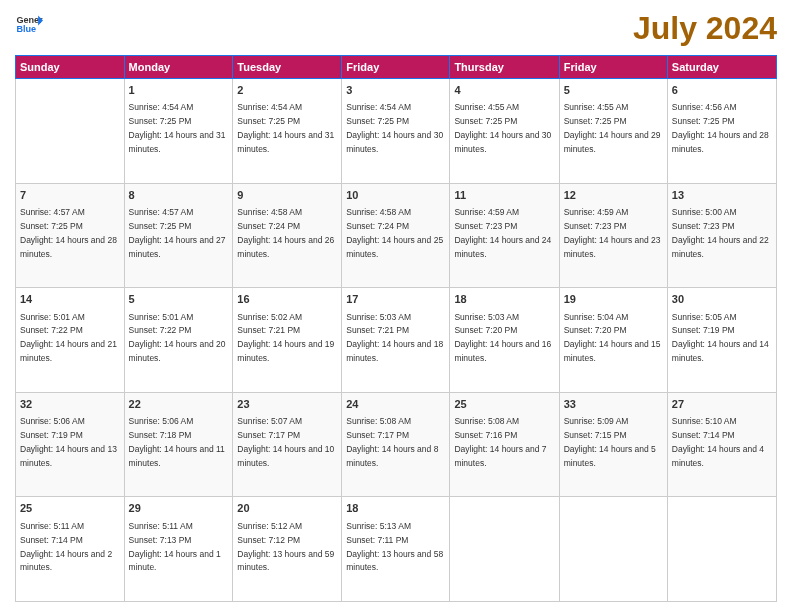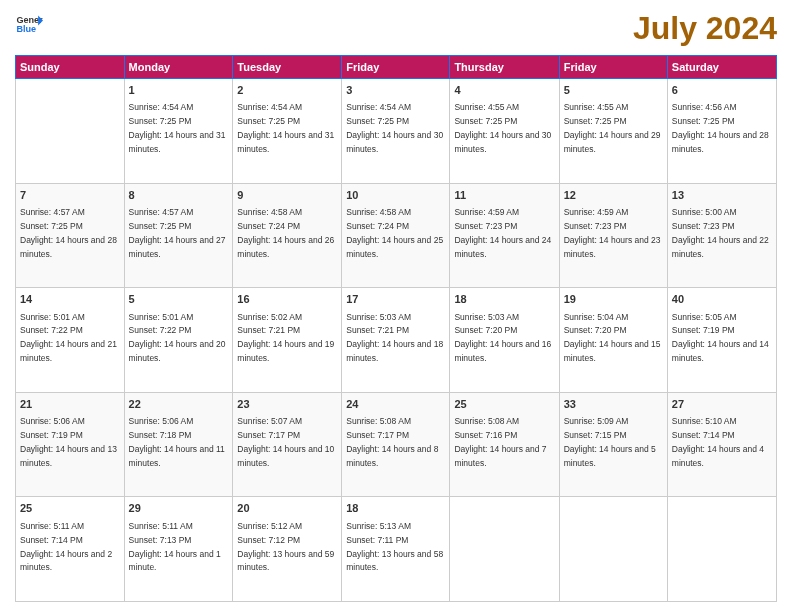--- a/index.html
+++ b/index.html
@@ -132,24 +132,24 @@
           <td><span class="date-num">12</span><span class="cell-info">Sunrise: 4:59 AM<br>Sunset: 7:23 PM<br>Daylight: 14 hours and 23 minutes.</span></td>
           <td><span class="date-num">13</span><span class="cell-info">Sunrise: 5:00 AM<br>Sunset: 7:23 PM<br>Daylight: 14 hours and 22 minutes.</span></td>
         </tr>
         <tr class="row-odd">
           <td><span class="date-num">14</span><span class="cell-info">Sunrise: 5:01 AM<br>Sunset: 7:22 PM<br>Daylight: 14 hours and 21 minutes.</span></td>
           <td><span class="date-num">5</span><span class="cell-info">Sunrise: 5:01 AM<br>Sunset: 7:22 PM<br>Daylight: 14 hours and 20 minutes.</span></td>
           <td><span class="date-num">16</span><span class="cell-info">Sunrise: 5:02 AM<br>Sunset: 7:21 PM<br>Daylight: 14 hours and 19 minutes.</span></td>
           <td><span class="date-num">17</span><span class="cell-info">Sunrise: 5:03 AM<br>Sunset: 7:21 PM<br>Daylight: 14 hours and 18 minutes.</span></td>
           <td><span class="date-num">18</span><span class="cell-info">Sunrise: 5:03 AM<br>Sunset: 7:20 PM<br>Daylight: 14 hours and 16 minutes.</span></td>
           <td><span class="date-num">19</span><span class="cell-info">Sunrise: 5:04 AM<br>Sunset: 7:20 PM<br>Daylight: 14 hours and 15 minutes.</span></td>
-          <td><span class="date-num">40</span><span class="cell-info">Sunrise: 5:05 AM<br>Sunset: 7:19 PM<br>Daylight: 14 hours and 14 minutes.</span></td>
+          <td><span class="date-num">30</span><span class="cell-info">Sunrise: 5:05 AM<br>Sunset: 7:19 PM<br>Daylight: 14 hours and 14 minutes.</span></td>
         </tr>
         <tr class="row-even">
-          <td><span class="date-num">21</span><span class="cell-info">Sunrise: 5:06 AM<br>Sunset: 7:19 PM<br>Daylight: 14 hours and 13 minutes.</span></td>
+          <td><span class="date-num">32</span><span class="cell-info">Sunrise: 5:06 AM<br>Sunset: 7:19 PM<br>Daylight: 14 hours and 13 minutes.</span></td>
           <td><span class="date-num">22</span><span class="cell-info">Sunrise: 5:06 AM<br>Sunset: 7:18 PM<br>Daylight: 14 hours and 11 minutes.</span></td>
           <td><span class="date-num">23</span><span class="cell-info">Sunrise: 5:07 AM<br>Sunset: 7:17 PM<br>Daylight: 14 hours and 10 minutes.</span></td>
           <td><span class="date-num">24</span><span class="cell-info">Sunrise: 5:08 AM<br>Sunset: 7:17 PM<br>Daylight: 14 hours and 8 minutes.</span></td>
           <td><span class="date-num">25</span><span class="cell-info">Sunrise: 5:08 AM<br>Sunset: 7:16 PM<br>Daylight: 14 hours and 7 minutes.</span></td>
           <td><span class="date-num">33</span><span class="cell-info">Sunrise: 5:09 AM<br>Sunset: 7:15 PM<br>Daylight: 14 hours and 5 minutes.</span></td>
           <td><span class="date-num">27</span><span class="cell-info">Sunrise: 5:10 AM<br>Sunset: 7:14 PM<br>Daylight: 14 hours and 4 minutes.</span></td>
         </tr>
         <tr class="row-odd">
           <td><span class="date-num">25</span><span class="cell-info">Sunrise: 5:11 AM<br>Sunset: 7:14 PM<br>Daylight: 14 hours and 2 minutes.</span></td>
           <td><span class="date-num">29</span><span class="cell-info">Sunrise: 5:11 AM<br>Sunset: 7:13 PM<br>Daylight: 14 hours and 1 minute.</span></td>

